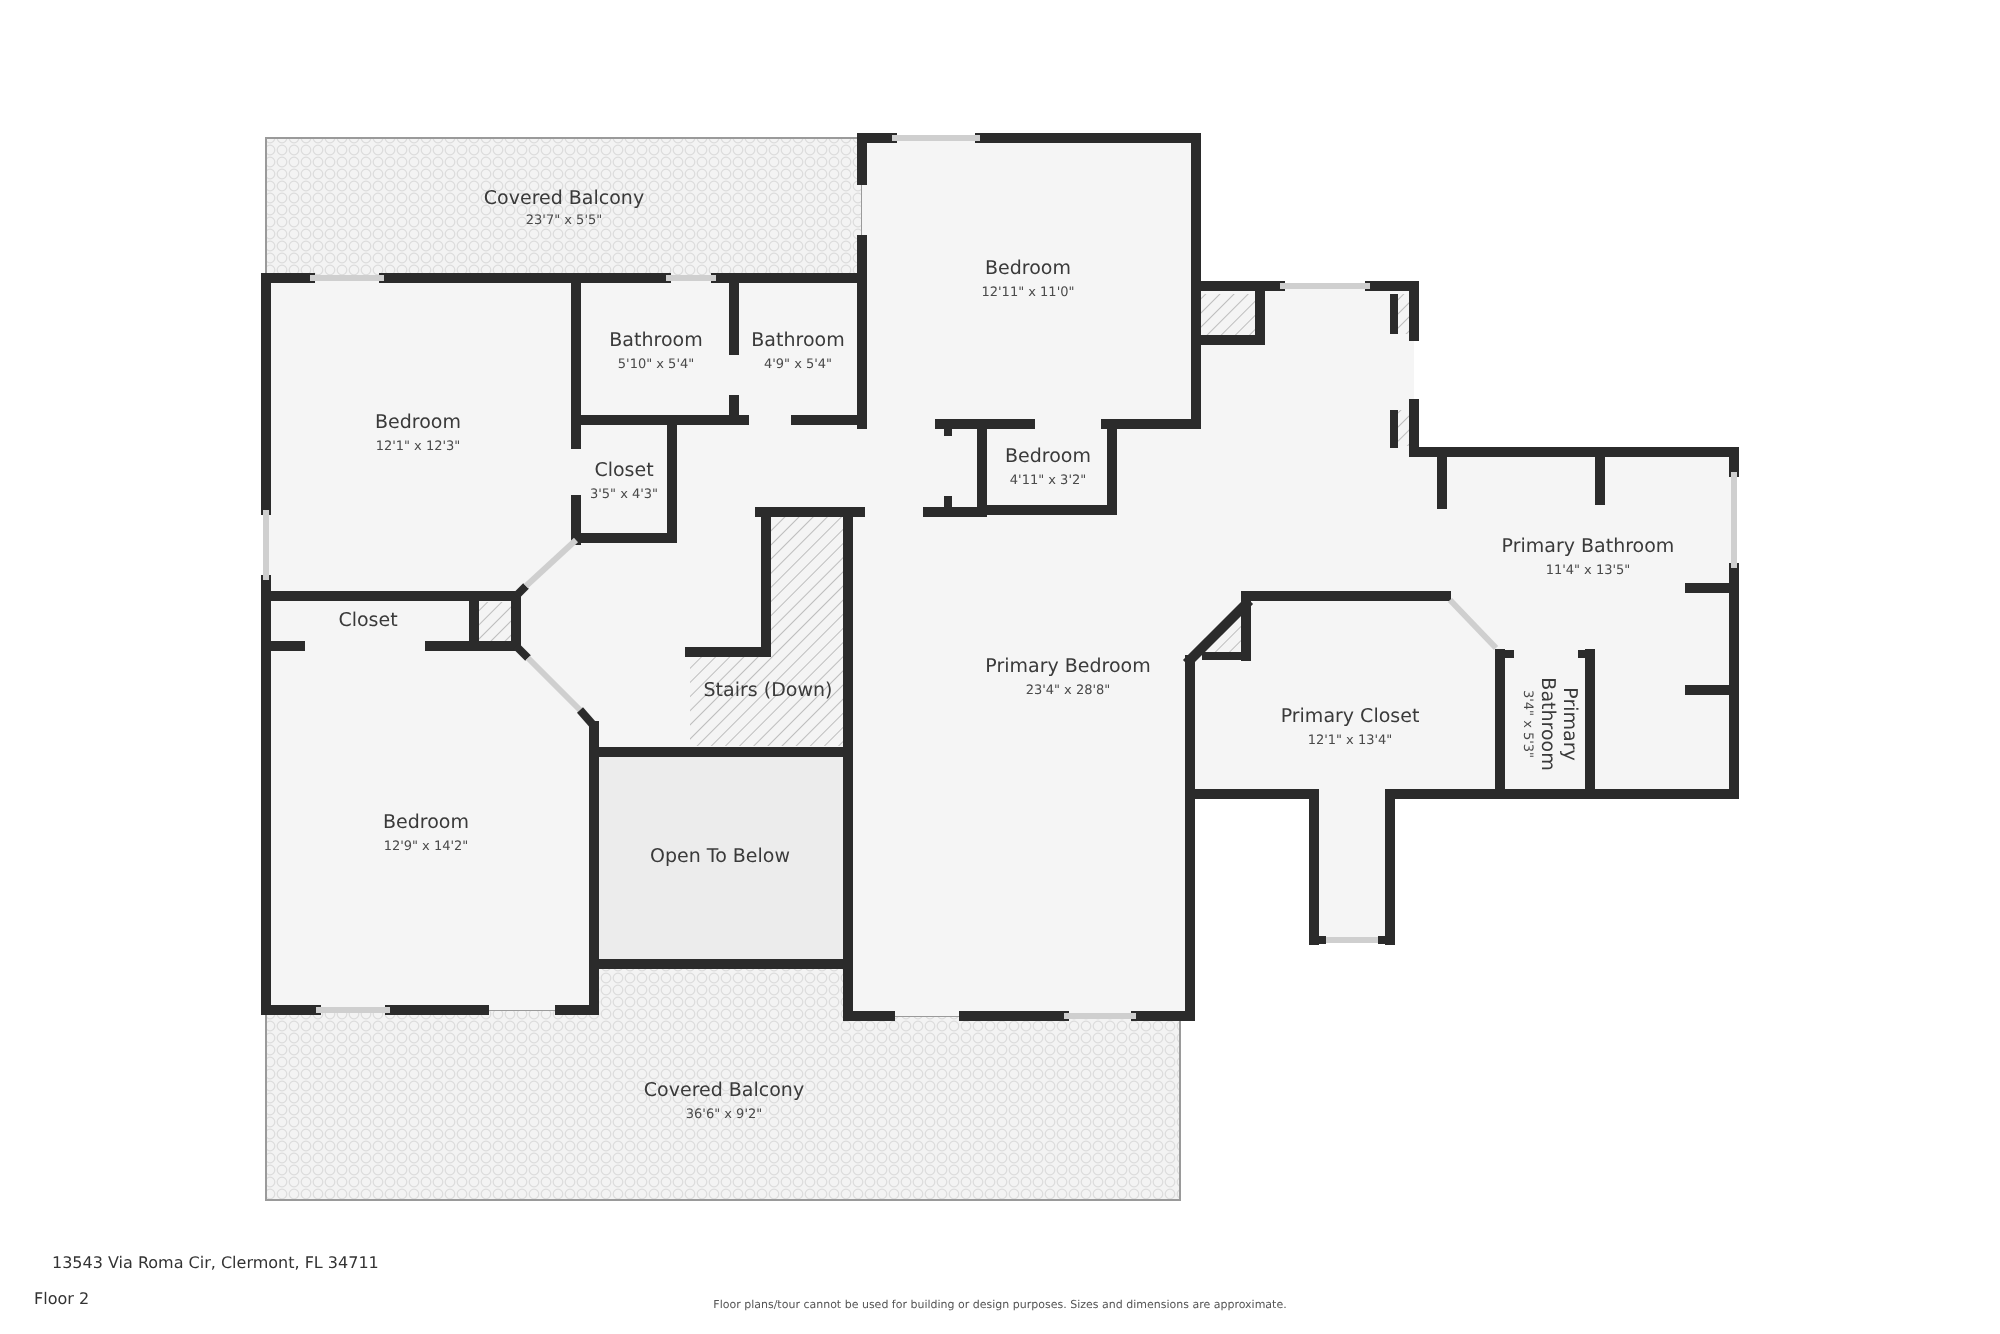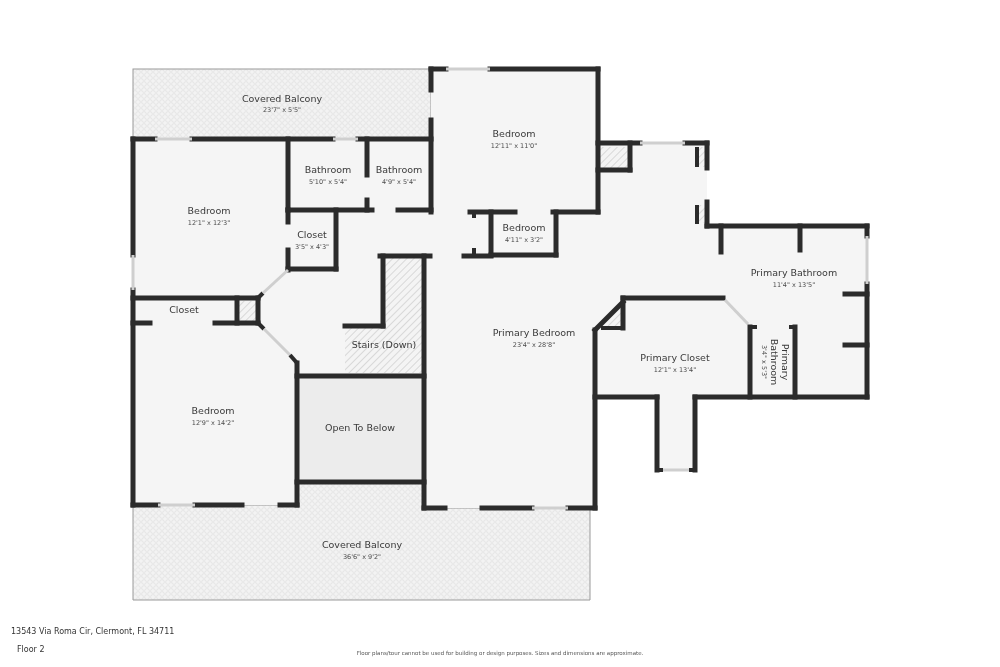--- a/index.html
+++ b/index.html
@@ -4,21 +4,21 @@
 <style>
   html, body { margin: 0; padding: 0; background: #ffffff; }
   body { width: 1000px; height: 667px; position: relative; overflow: hidden;
          font-family: "DejaVu Sans", sans-serif; }
   #plan { position: absolute; left: 0; top: 0; width: 1000px; height: 667px; }
   .wall { stroke: #2b2b2b; stroke-width: 5; fill: none; stroke-linecap: square; }
   .wall-thin { stroke: #2b2b2b; stroke-width: 4; fill: none; }
   .room-name { font-size: 9.5px; fill: #3a3a3a; text-anchor: middle; font-family: "DejaVu Sans", sans-serif; }
   .room-dim { font-size: 6.5px; fill: #4a4a4a; text-anchor: middle; font-family: "DejaVu Sans", sans-serif; }
   .window { stroke: #cfcfcf; stroke-width: 3; }
-  .footer-address { position: absolute; left: 11px; top: 627px; font-size: 8px; color: #333; text-align: right; }
+  .footer-address { position: absolute; left: 26px; top: 627px; font-size: 8px; color: #333; text-align: right; }
   .footer-floor { position: absolute; left: 17px; top: 645px; font-size: 8px; color: #333; }
   .footer-disclaimer { position: absolute; left: 0; width: 1000px; top: 650px; text-align: center;
                        font-size: 5.5px; color: #555; }
 </style>
 </head>
 <body>
 
 <svg id="plan" viewBox="0 0 1000 667" xmlns="http://www.w3.org/2000/svg">
   <defs>
     <pattern id="tile" width="6" height="6" patternUnits="userSpaceOnUse">

